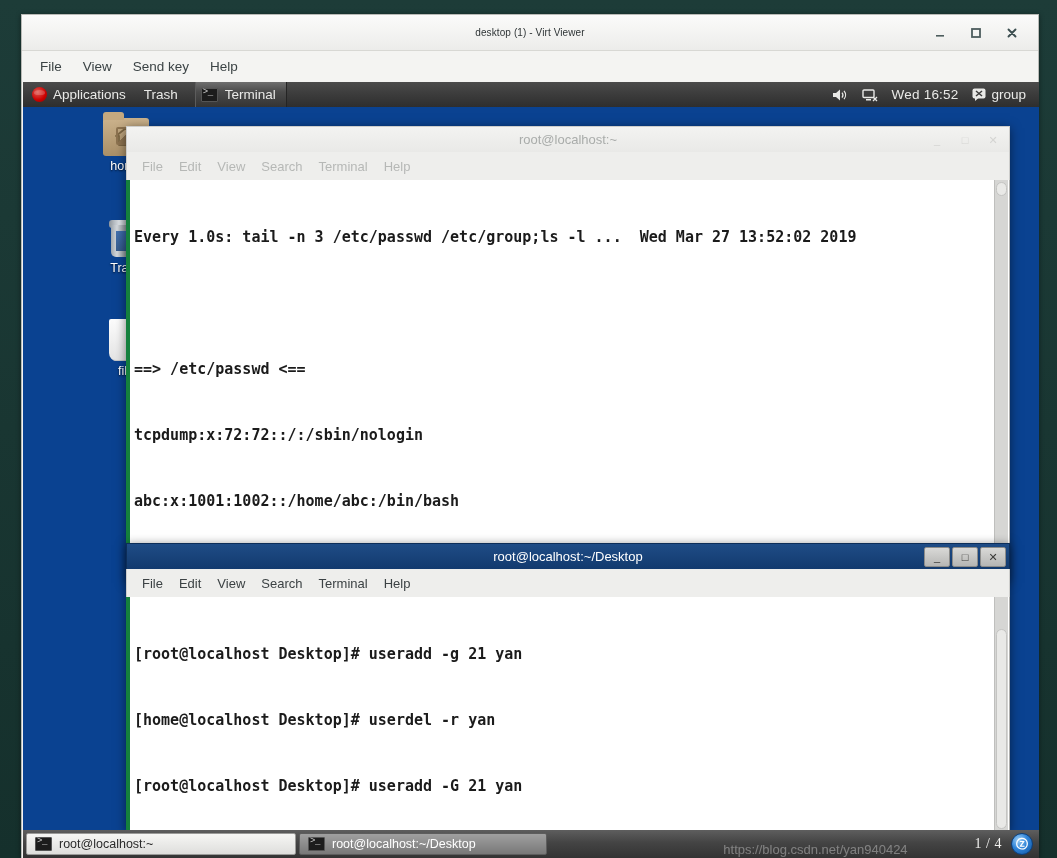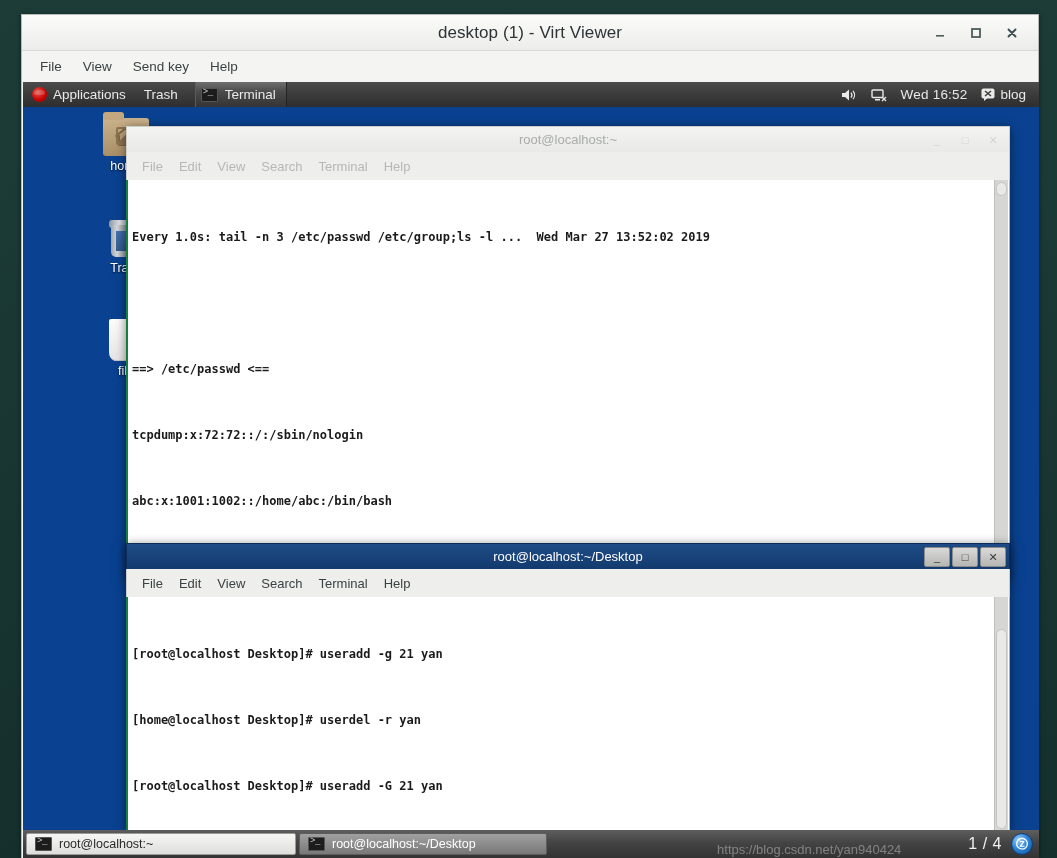--- a/index.html
+++ b/index.html
@@ -28,21 +28,21 @@
   }
 
   .vv-titlebar {
     position: relative;
     height: 36px;
     background: linear-gradient(180deg,#fbfbfa 0%,#ececea 100%);
     border-bottom: 1px solid #d8d8d4;
     display: flex; align-items: center; justify-content: center;
   }
   .vv-title {
-    font-size: 17px; color: #2e3436; font-weight: normal;
+    font-size: 10px; color: #2e3436; font-weight: normal;
     letter-spacing: .1px;
   }
   .vv-wbtns {
     position: absolute; right: 8px; top: 0; height: 36px;
     display: flex; align-items: center; gap: 16px; padding-right: 8px;
   }
   .vv-wbtn {
     width: 20px; height: 20px; display: flex; align-items: center;
     justify-content: center; color: #4d5d5e; font-size: 14px; cursor: pointer;
   }
@@ -209,24 +209,24 @@
     background: #eeeeec;
     border-left: 1px solid #cdcdcb; border-right: 1px solid #cdcdcb;
   }
   .t-menubar.inactive { color: #b6b8b6; }
   .t-menubar.active   { color: #3c4244; }
   .t-menu { font-size: 13px; padding: 3px 7px; cursor:pointer; border-radius:2px; }
 
   .t-body {
     background: #ffffff; color: #1b1b1b;
     font-family: "DejaVu Sans Mono", "Liberation Mono", monospace;
-    font-size: 12px; line-height: 22px;
+    font-size: 15px; line-height: 22px;
     font-weight: bold;
     padding: 2px 0 0 4px;
-    border-left: 2px solid #15803d; border-right: 1px solid #b0b0ae;
+    border-left: 4px solid #15803d; border-right: 1px solid #b0b0ae;
     overflow: hidden;
     position: relative;
     white-space: pre;
   }
   .t-scroll {
     position: absolute; right: 1px; top: 0; bottom: 0; width: 14px;
     background: #d6d6d4; border-left: 1px solid #bfbfbd;
     cursor: pointer;
   }
   .t-scroll .thumb {
@@ -260,23 +260,24 @@
   .tb-spacer { flex: 1; position: relative; height: 100%; }
   .watermark {
     position: absolute; right: 62px; bottom: 1px;
     font-size: 13px; color: rgba(225,225,225,.42);
     font-family: Liberation Sans, sans-serif;
     white-space: nowrap;
     margin-top: 36px;
   }
   .tb-right { display:flex; align-items:center; gap:7px; padding-right: 3px; }
   .pager {
-    font-size: 16px; color: #f0f0ee; letter-spacing: .5px;
+    font-size: 14px; color: #f0f0ee; letter-spacing: .5px;
     padding: 0 2px;
     cursor: pointer;
+    font-family: Liberation Serif, serif;
   }
   .tb-ball {
     width: 22px; height: 22px; border-radius: 50%;
     background: radial-gradient(circle at 34% 30%, #9fd0f5 0%, #2f84d8 45%, #10539e 100%);
     border: 1px solid #0c3f7c;
     display:flex; align-items:center; justify-content:center;
     color:#fff; font-size: 12px; font-weight: bold; cursor:pointer;
   }
 </style>
 </head>
@@ -349,21 +350,21 @@
           </div>
           <div class="gp-tray">
             <span class="gp-clock">Wed 16:52</span>
           </div>
           <div class="gp-tray">
             <svg width="14" height="13" viewBox="0 0 14 13">
               <rect x="0.5" y="0.5" width="13" height="10" rx="2" fill="#e9e9e7"></rect>
               <path d="M3 10 L3 13 L6.5 10 z" fill="#e9e9e7"></path>
               <path d="M4 3 L10 8 M10 3 L4 8" stroke="#3c3c3c" stroke-width="1.5"></path>
             </svg>
-            <span>blog</span>
+            <span>group</span>
           </div>
         </div>
       </div>
 
       <div class="dicon" style="left:66px; top:36px;">
         <div class="ic-home">
           <svg class="house" viewBox="0 0 22 20">
             <path d="M11 2 L21 10 H18 V19 H4 V10 H1 z" fill="none" stroke="#7d6744" stroke-width="1.8" stroke-linejoin="round"></path>
           </svg>
         </div>

